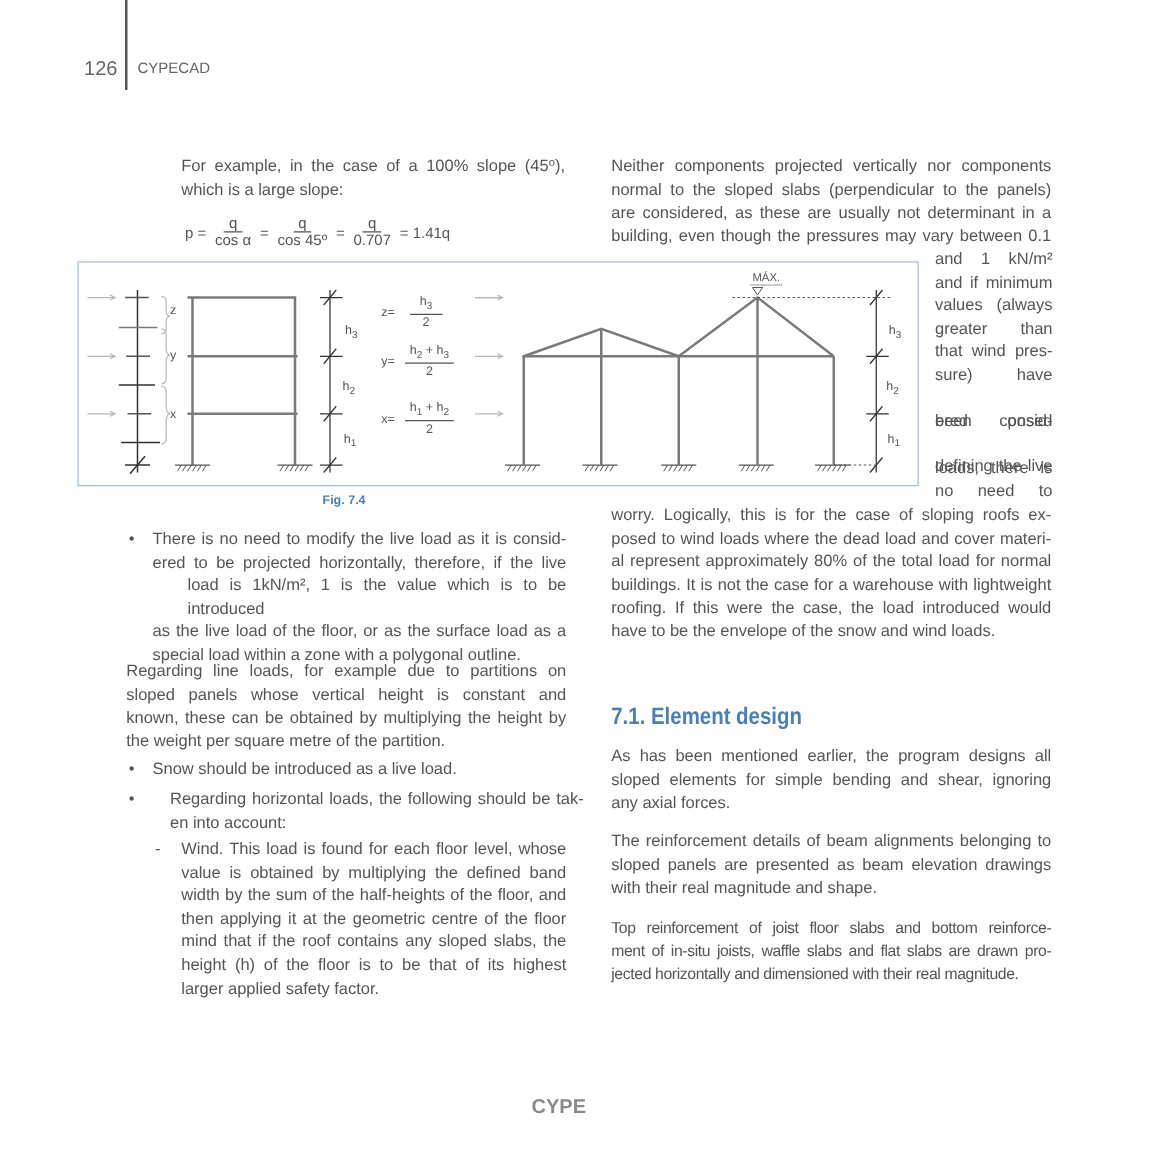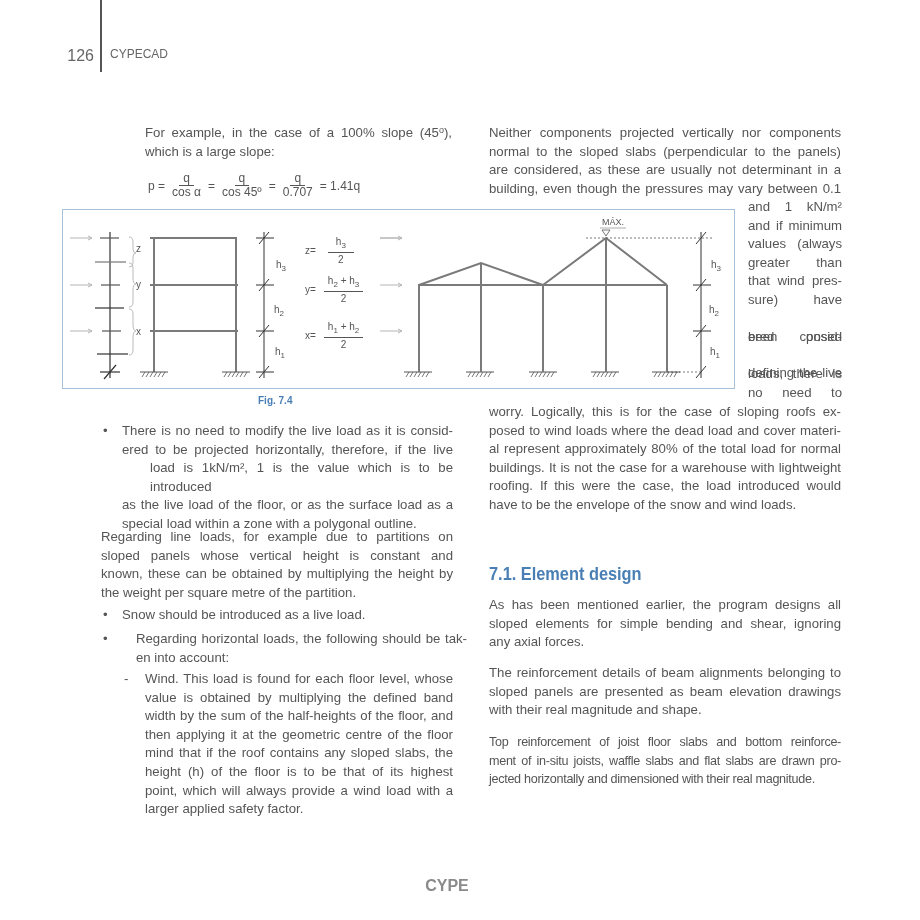--- a/index.html
+++ b/index.html
@@ -246,21 +246,20 @@
 </div>
 
 <div class="bullet" style="left:124px; top:670px;">-</div>
 <div class="abs para" style="left:145px; top:670px; width:308px;">
   <div style="text-align-last:justify;">Wind. This load is found for each floor level, whose</div>
   <div style="text-align-last:justify;">value is obtained by multiplying the defined band</div>
   <div style="text-align-last:justify;">width by the sum of the half-heights of the floor, and</div>
   <div style="text-align-last:justify;">then applying it at the geometric centre of the floor</div>
   <div style="text-align-last:justify;">mind that if the roof contains any sloped slabs, the</div>
   <div style="text-align-last:justify;">height (h) of the floor is to be that of its highest</div>
-  <div style="text-align-last:justify;">point, which will always provide a wind load with a</div>
   <div>larger applied safety factor.</div>
 </div>
 
 <div class="abs heading">7.1. Element design</div>
 
 <div class="abs para" style="left:489px; top:596px; width:352px;">
   <div style="text-align-last:justify;">As has been mentioned earlier, the program designs all</div>
   <div style="text-align-last:justify;">sloped elements for simple bending and shear, ignoring</div>
   <div>any axial forces.</div>
 </div>

